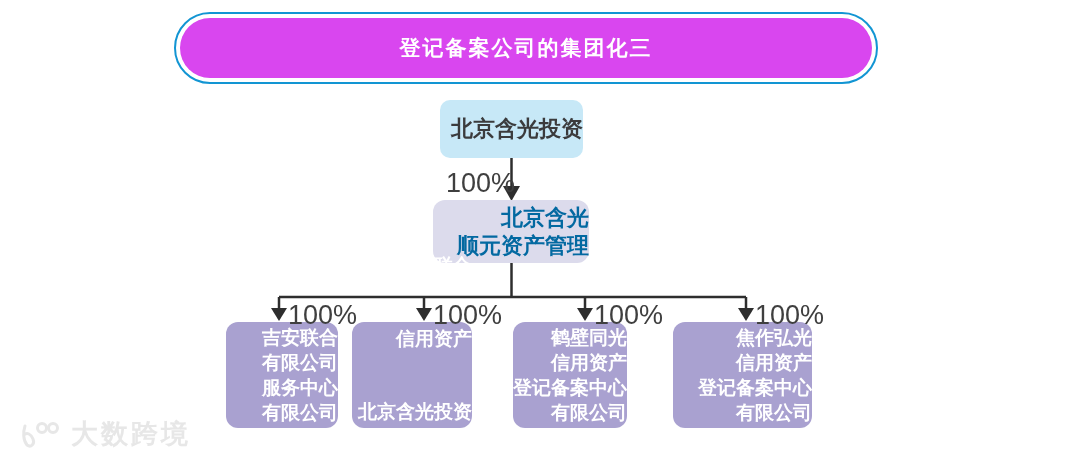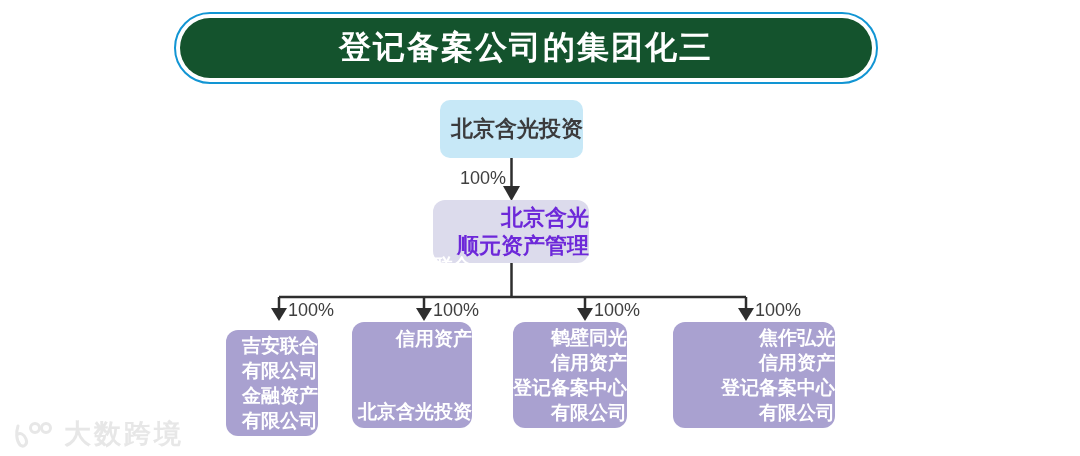--- a/index.html
+++ b/index.html
@@ -25,27 +25,27 @@
     height: 72px;
     border: 2px solid #1295d3;
     border-radius: 40px;
     background: #ffffff;
     box-sizing: border-box;
     padding: 4px;
   }
   .title-pill-inner {
     width: 100%;
     height: 100%;
-    background: #14532d;
+    background: #d946ef;
     border-radius: 32px;
     display: flex;
     align-items: center;
     justify-content: center;
     color: #ffffff;
-    font-size: 32px;
+    font-size: 21px;
     font-weight: bold;
     letter-spacing: 2px;
   }
 
   
   .node {
     position: absolute;
     box-sizing: border-box;
     display: flex;
     flex-direction: column;
@@ -64,70 +64,70 @@
     color: #3b3b3d;
     font-size: 22px;
   }
   .node-mid {
     left: 433px;
     top: 200px;
     width: 156px;
     height: 63px;
     background: #dcdbec;
     border-radius: 12px;
-    color: #6d28d9;
+    color: #0369a1;
     font-size: 22px;
     line-height: 28px;
   }
   .node-child {
     top: 322px;
     height: 106px;
     background: #a9a1d0;
     border-radius: 12px;
     color: #ffffff;
     font-size: 19px;
     line-height: 25px;
   }
-  .child-1 { left: 226px; width: 92px; margin-top: 8px; }
+  .child-1 { left: 226px; width: 112px; }
   .child-2 { left: 352px; width: 120px; gap: 48px; }
   .child-3 { left: 513px; width: 114px; }
-  .child-4 { left: 673px; width: 162px; }
+  .child-4 { left: 673px; width: 139px; }
 
   
   .connectors {
     position: absolute;
     left: 0;
     top: 0;
     width: 1080px;
     height: 456px;
     pointer-events: none;
   }
 
   
   .edge-label {
     position: absolute;
-    font-size: 18px;
+    font-size: 27px;
     color: #3f3f3f;
     white-space: nowrap;
   }
   .edge-label-root {
     left: 446px;
     top: 168px;
     width: 60px;
     text-align: right;
   }
   .el-1 { left: 288px; top: 300px; }
   .el-2 { left: 433px; top: 300px; }
   .el-3 { left: 594px; top: 300px; }
   .el-4 { left: 755px; top: 300px; }
 
   
   .watermark {
     position: absolute;
-    left: 12px;
+    left: 19px;
     top: 416px;
     display: flex;
     align-items: center;
     gap: 6px;
     color: #e7e7e7;
   }
   .watermark-text {
     font-size: 27px;
     font-weight: bold;
     letter-spacing: 3px;
@@ -170,21 +170,21 @@
   </div>
 
   <div class="node node-mid">
     <span>北京含光</span>
     <span>顺元资产管理</span>
   </div>
 
   <div class="node node-child child-1">
     <span>吉安联合</span>
     <span>有限公司</span>
-    <span>金融资产</span>
+    <span>服务中心</span>
     <span>有限公司</span>
   </div>
 
   <div class="node node-child child-2">
     <span>铜仁联合</span>
     <span>信用资产</span>
     <span>北京含光投资</span>
     <span>有限公司</span>
   </div>
 

